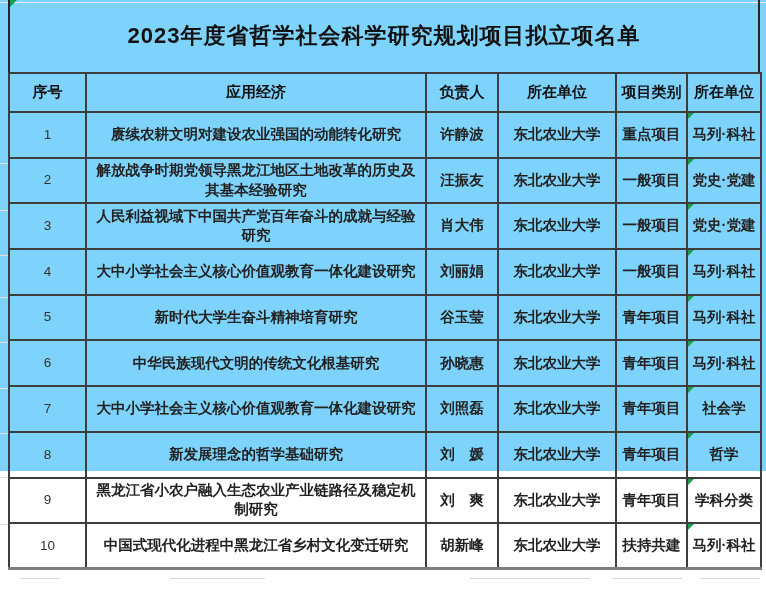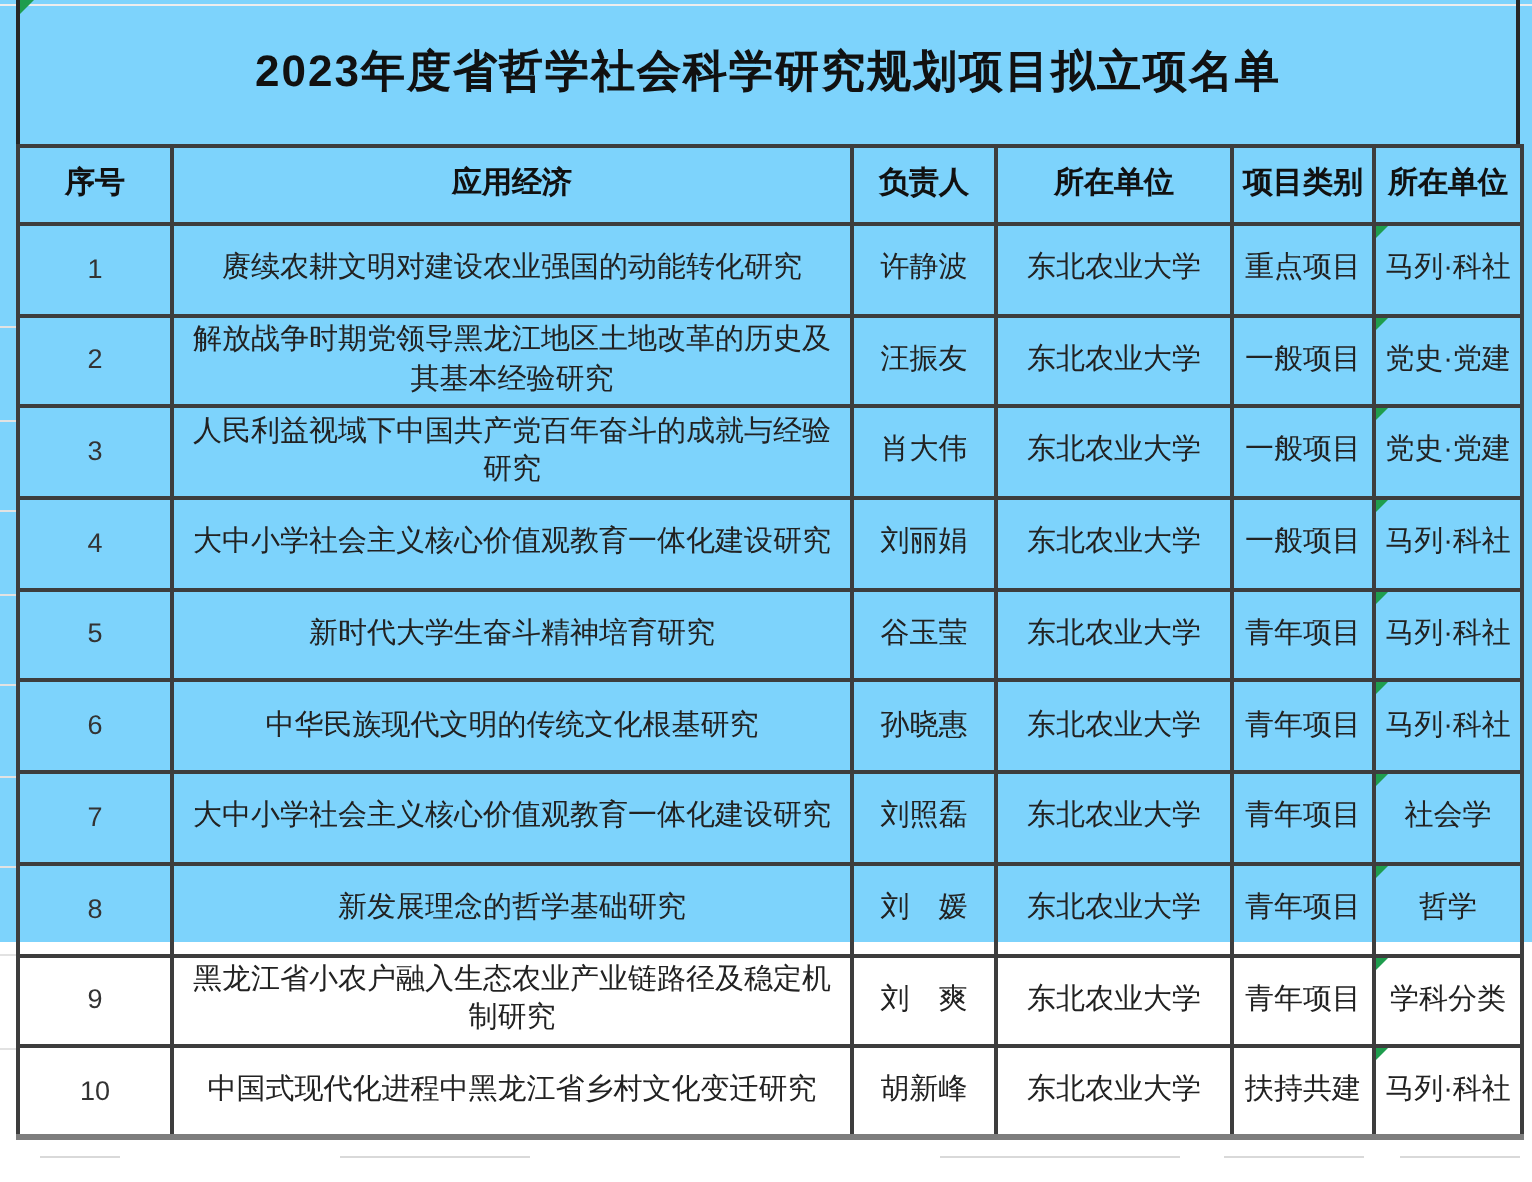--- a/index.html
+++ b/index.html
@@ -27,21 +27,21 @@
   table.projects{
     border-collapse:collapse;table-layout:fixed;width:752px;
     border:2px solid #262626;border-bottom:3px solid #7e7e7e;
   }
   .projects th,.projects td{
     box-sizing:border-box;border:2px solid #3d3d3d;
     text-align:center;vertical-align:middle;padding:2px 4px;
     font-size:14.5px;line-height:1.35;overflow:hidden;
   }
   .projects th{font-weight:700;height:39px;font-size:15px;color:#111;}
-  .projects td{height:45.7px;font-weight:400;color:#222;}
+  .projects td{height:45.7px;font-weight:700;color:#222;}
   td.cell-index{font-weight:400;font-size:13.5px;color:#333;}
   td.cell-discipline{position:relative;}
   .err-tri{
     position:absolute;top:0;left:0;width:0;height:0;
     border-top:6px solid #1f9d4e;border-right:6px solid transparent;
   }
 </style>
 </head>
 <body>
 

